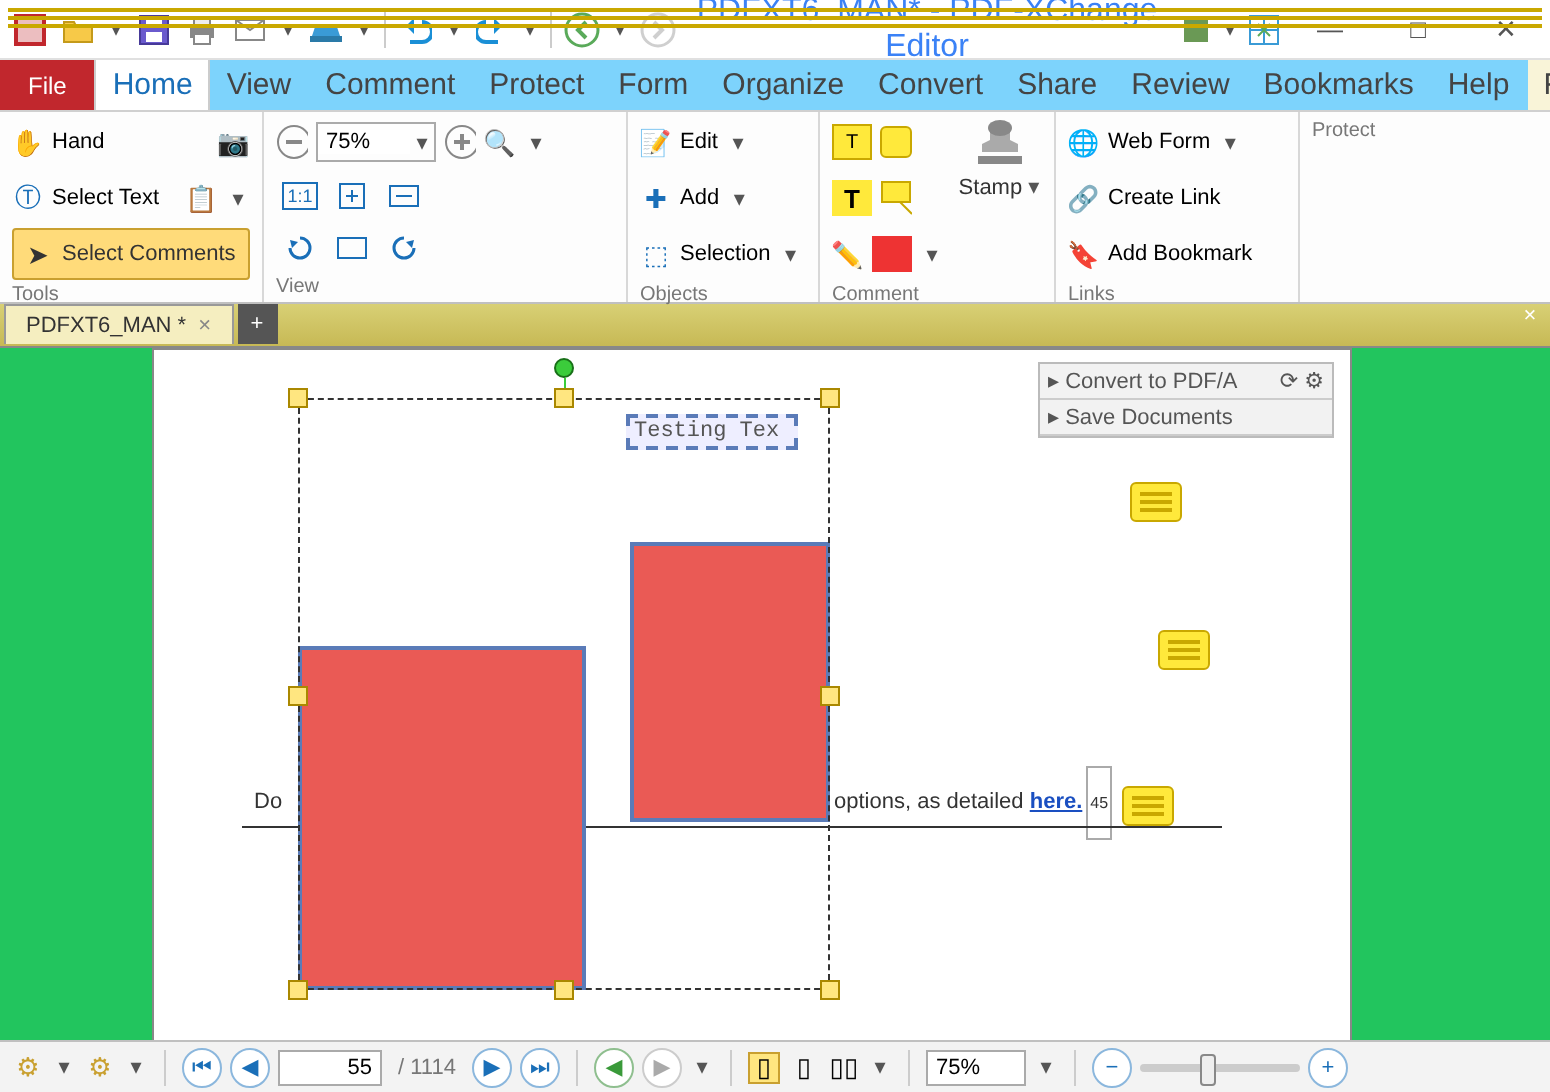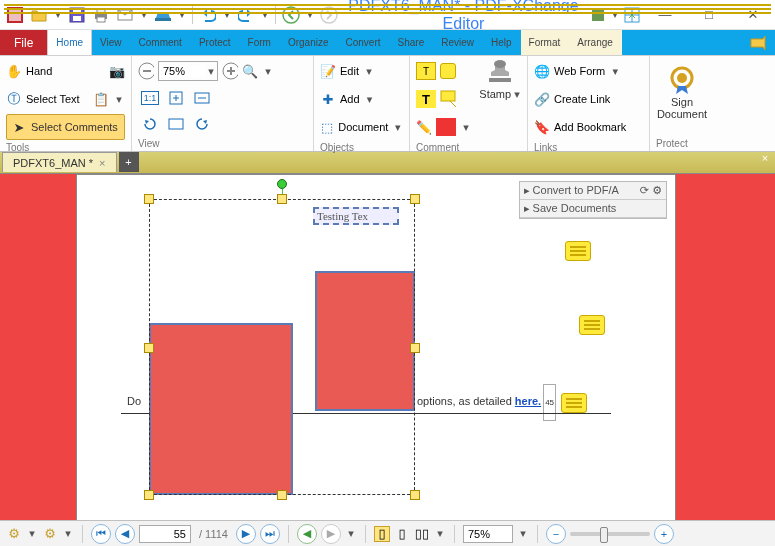--- a/index.html
+++ b/index.html
@@ -4,23 +4,23 @@
 <style>
 *{box-sizing:border-box;margin:0;padding:0;font-family:"Segoe UI",Tahoma,sans-serif;font-size:11px}
 body{width:775px;height:546px;background:#fff;overflow:hidden;position:relative}
 .titlebar{height:30px;background:#fff;display:flex;align-items:center;border-bottom:1px solid #e0e0e0}
 .tb-icons{display:flex;align-items:center;gap:2px;padding-left:4px}
 .tb-btn{width:22px;height:22px;display:flex;align-items:center;justify-content:center;cursor:pointer}
 .tb-sep{width:1px;height:18px;background:#ccc;margin:0 2px}
 .title-txt{flex:1;text-align:center;color:#3b82f6;font-size:16px}
 .win-btns{display:flex}
 .win-btn{width:44px;height:30px;display:flex;align-items:center;justify-content:center;font-size:13px;color:#555}
-.menubar{height:26px;display:flex;align-items:stretch;background:#0ea5e9;border-bottom:1px solid #d0d0d0}
+.menubar{height:26px;display:flex;align-items:stretch;background:#7dd3fc;border-bottom:1px solid #d0d0d0}
 .file-tab{background:#c1272d;color:#fff;padding:0 14px;display:flex;align-items:center;font-size:12px}
-.menu-tab{padding:0 8px;display:flex;align-items:center;color:#444;font-size:10px;border-right:1px solid transparent}
+.menu-tab{padding:0 8px;display:flex;align-items:center;color:#444;font-size:15px;border-right:1px solid transparent}
 .menu-tab.active{background:#fff;border-left:1px solid #ccc;border-right:1px solid #ccc;color:#1a6fb8}
 .menu-right{margin-left:auto;display:flex;align-items:center;padding-right:6px;gap:4px}
 .ribbon{height:96px;background:#fdfdfd;display:flex;border-bottom:1px solid #c0c0c0}
 .rgroup{border-right:1px solid #d8d8d8;display:flex;flex-direction:column;padding:2px 6px 0}
 .rgroup-body{flex:1;display:flex;align-items:flex-start;gap:6px}
 .rgroup-label{color:#777;font-size:10px;padding:2px 0}
 .tool-row{display:flex;align-items:center;gap:4px;height:26px}
 .tool-item{display:flex;align-items:center;gap:4px;padding:2px 4px;color:#333}
 .tool-item.sel{background:#ffdb7a;border:1px solid #c9a030;border-radius:2px}
 .icon{width:16px;height:16px;display:inline-flex;align-items:center;justify-content:center;font-size:13px}
@@ -29,29 +29,29 @@
 .zoom-box input{border:none;width:46px;padding:0 4px;font-size:11px}
 .drop{width:12px;text-align:center;color:#555}
 .grid3{display:grid;grid-template-columns:repeat(3,24px);grid-auto-rows:24px;gap:2px}
 .grid3 .c{display:flex;align-items:center;justify-content:center;border:1px solid transparent}
 .obj-row{display:flex;align-items:center;gap:4px;height:26px;white-space:nowrap}
 .big-btn{display:flex;flex-direction:column;align-items:center;justify-content:center;width:60px;gap:2px;color:#333;text-align:center;font-size:11px;line-height:12px}
 .doc-tabs{height:22px;background:linear-gradient(#d8d075,#c7b955);display:flex;align-items:flex-start;border-bottom:1px solid #888}
 .doc-tab{background:#f5eec0;height:20px;padding:0 10px;display:flex;align-items:center;gap:6px;border:1px solid #999;border-bottom:none;margin-left:2px;font-size:11px;color:#333}
 .doc-add{width:20px;height:20px;background:#555;color:#fff;display:flex;align-items:center;justify-content:center;margin-left:2px}
 .doc-x{margin-left:auto;width:20px;color:#fff;text-align:center}
-.canvas{position:relative;height:346px;background:#ef4444;overflow:hidden}
+.canvas{position:relative;height:346px;background:#22c55e;overflow:hidden}
 .page{position:absolute;left:76px;top:0;width:600px;height:430px;background:#fff;border:1px solid #888}
 .panel{position:absolute;right:8px;top:6px;width:148px;background:#f2f2f2;border:1px solid #bbb}
 .panel-row{height:18px;border-bottom:1px solid #ccc;display:flex;align-items:center;padding:0 4px;font-size:9px;color:#555;justify-content:space-between}
 .sel-box{position:absolute;border:1px dashed #333}
 .handle{position:absolute;width:10px;height:10px;background:#ffe680;border:1px solid #aa8800}
 .rot{position:absolute;width:10px;height:10px;background:#3bcc3b;border:1px solid #187018;border-radius:50%}
 .redsq{position:absolute;background:#ea5a55;border:2px solid #5a7bb8}
-.txtbox{position:absolute;border:2px dashed #5a7bb8;background:#eef;font-family:Liberation Serif, serif;font-size:11px;padding:1px 2px;color:#555}
+.txtbox{position:absolute;border:2px dashed #5a7bb8;background:#eef;font-family:Liberation Mono, monospace;font-size:11px;padding:1px 2px;color:#555}
 .note{position:absolute;width:26px;height:20px;background:#ffe93b;border:1px solid #c9a800;border-radius:3px}
 .note:before{content:"";position:absolute;left:4px;top:4px;right:4px;height:2px;background:#c9a800;box-shadow:0 4px 0 #c9a800,0 8px 0 #c9a800}
 .bodytxt{position:absolute;color:#333;font-size:11px}
 .hr{position:absolute;height:1px;background:#333}
 .statusbar{position:absolute;left:0;right:0;bottom:0;height:26px;background:#f3f3f3;border-top:1px solid #c0c0c0;display:flex;align-items:center;padding:0 6px;gap:4px}
 .sb-btn{width:20px;height:20px;border:1px solid #8bb7dd;border-radius:10px;display:flex;align-items:center;justify-content:center;color:#1a6fb8;font-size:11px;background:#fff}
 .sb-sep{width:1px;height:18px;background:#ccc;margin:0 4px}
 .page-inp{border:1px solid #aaa;height:18px;width:52px;text-align:right;padding:0 4px}
 .page-tot{color:#777;padding:0 4px}
 .sb-zoom{border:1px solid #aaa;height:18px;width:50px;padding:0 4px}
@@ -160,20 +160,21 @@
   <div class="file-tab">File</div>
   <div class="menu-tab active">Home</div>
   <div class="menu-tab">View</div>
   <div class="menu-tab">Comment</div>
   <div class="menu-tab">Protect</div>
   <div class="menu-tab">Form</div>
   <div class="menu-tab">Organize</div>
   <div class="menu-tab">Convert</div>
   <div class="menu-tab">Share</div>
   <div class="menu-tab">Review</div>
+  <div class="menu-tab">Bookmarks</div>
   <div class="menu-tab">Help</div>
   <div class="menu-tab" style="background:#f9f4d8">Format</div>
   <div class="menu-tab" style="background:#f9f4d8">Arrange</div>
   <div class="menu-right">
     <div class="tb-btn">
         <svg width="18" height="16">
           <path d="M2 4h12l2-3v14l-2-3H2z" fill="#f7c948" stroke="#c49a1a"></path>
         </svg>
       </div>
 
@@ -275,21 +276,21 @@
             <span>Edit</span>
             <span class="drop">▾</span>
           </div>
       <div class="obj-row">
             <span class="icon" style="color:#1a6fb8">✚</span>
             <span>Add</span>
             <span class="drop">▾</span>
           </div>
       <div class="obj-row">
             <span class="icon" style="color:#1a6fb8">⬚</span>
-            <span>Document</span>
+            <span>Selection</span>
             <span class="drop">▾</span>
           </div>
     </div>
       </div>
     <div class="rgroup-label">Objects</div>
   </div>
 
   <div class="rgroup" style="width:118px">
     <div class="rgroup-body">
       <div class="col">
@@ -341,30 +342,20 @@
       <div class="obj-row">
             <span class="icon">🔖</span>
             <span>Add Bookmark</span>
           </div>
     </div>
       </div>
     <div class="rgroup-label">Links</div>
   </div>
 
   <div class="rgroup" style="width:64px;border-right:none">
-    <div class="rgroup-body">
-        <div class="big-btn" style="width:60px;padding-top:6px">
-      <svg width="28" height="30">
-            <circle cx="14" cy="14" r="10" fill="none" stroke="#d4a020" stroke-width="3"></circle>
-            <circle cx="14" cy="14" r="5" fill="#d4a020"></circle>
-            <path d="M10 22l-2 8 6-4 6 4-2-8" fill="#3a7bd6"></path>
-          </svg>
-      <span>Sign Document</span>
-    </div>
-      </div>
     <div class="rgroup-label">Protect</div>
   </div>
 </div>
 
 <div class="doc-tabs">
   <div class="doc-tab">
       <span>PDFXT6_MAN *</span>
       <span style="color:#888">×</span>
     </div>
   <div class="doc-add">+</div>

